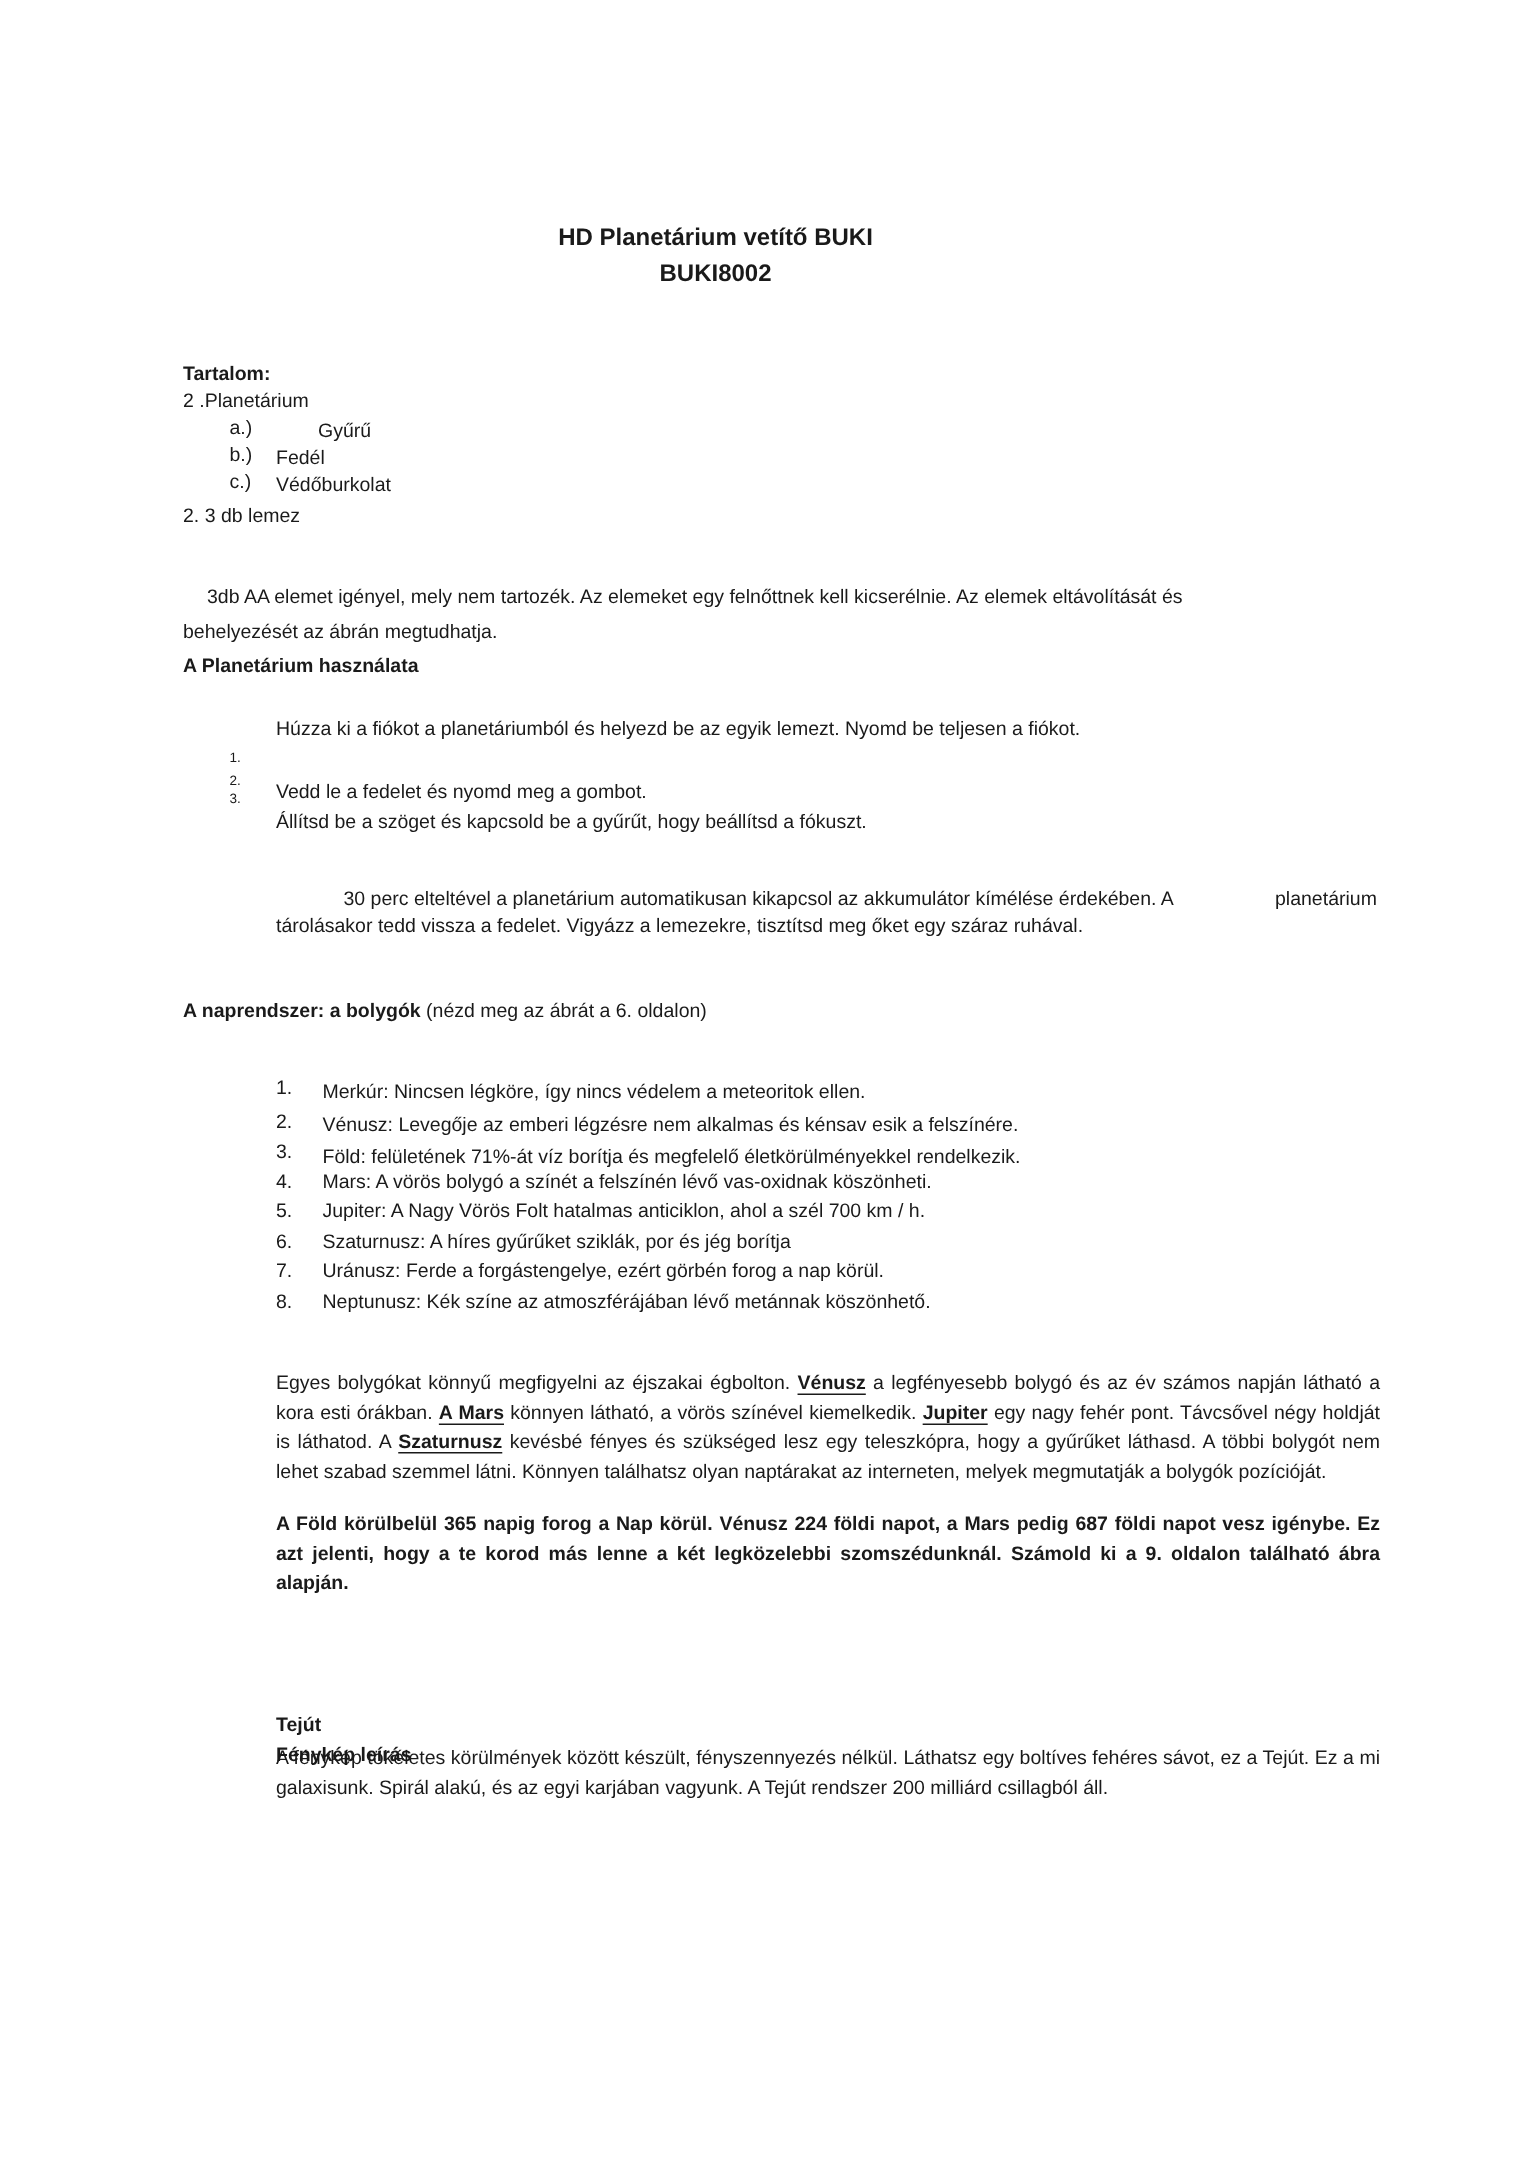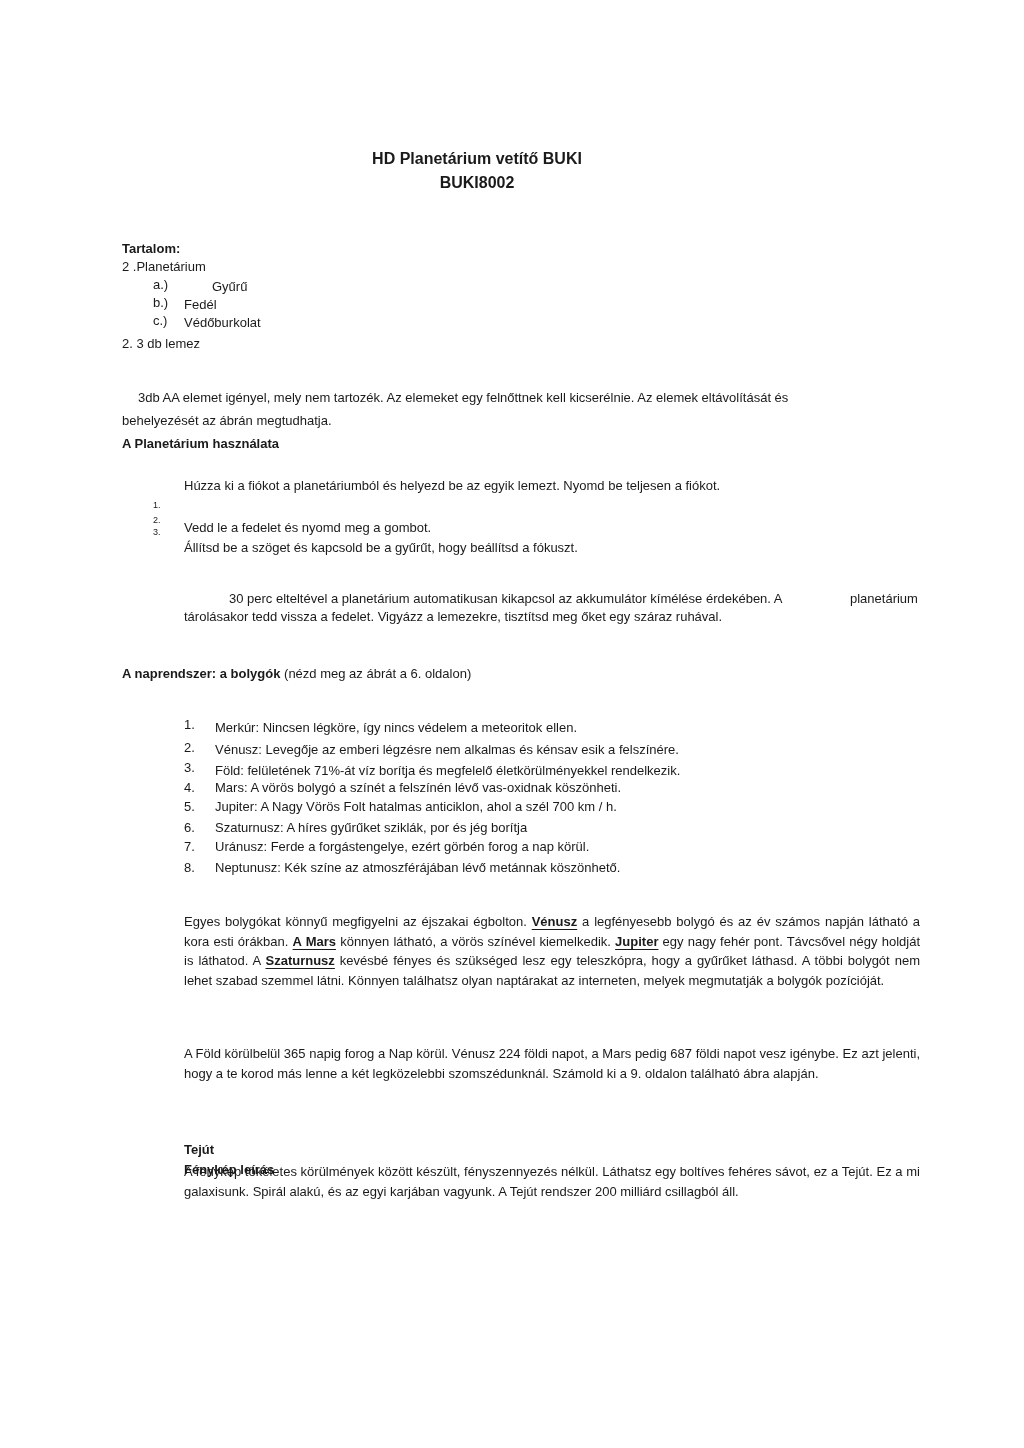--- a/index.html
+++ b/index.html
@@ -57,18 +57,18 @@
   <div class="abs" style="left:215px;top:799px;">Jupiter: A Nagy Vörös Folt hatalmas anticiklon, ahol a szél 700 km / h.</div>
   <div class="abs" style="left:184px;top:820px;">6.</div>
   <div class="abs" style="left:215px;top:820px;">Szaturnusz: A híres gyűrűket sziklák, por és jég borítja</div>
   <div class="abs" style="left:184px;top:839px;">7.</div>
   <div class="abs" style="left:215px;top:839px;">Uránusz: Ferde a forgástengelye, ezért görbén forog a nap körül.</div>
   <div class="abs" style="left:184px;top:860px;">8.</div>
   <div class="abs" style="left:215px;top:860px;">Neptunusz: Kék színe az atmoszférájában lévő metánnak köszönhető.</div>
 
   <div class="just" style="top:912px;"><span>Egyes bolygókat könnyű megfigyelni az éjszakai égbolton. </span><span class="b ul">Vénusz</span><span> a legfényesebb bolygó és az év számos napján látható a kora esti órákban. </span><span class="b ul">A Mars</span><span> könnyen látható, a vörös színével kiemelkedik. </span><span class="b ul">Jupiter</span><span> egy nagy fehér pont. Távcsővel négy holdját is láthatod. A </span><span class="b ul">Szaturnusz</span><span> kevésbé fényes és szükséged lesz egy teleszkópra, hogy a gyűrűket láthasd. A többi bolygót nem lehet szabad szemmel látni. Könnyen találhatsz olyan naptárakat az interneten, melyek megmutatják a bolygók pozícióját.</span></div>
 
-  <div class="just" style="top:1044px;">A Föld körülbelül 365 napig forog a Nap körül. Vénusz 224 földi napot, a Mars pedig 687 földi napot vesz igénybe. Ez azt jelenti, hogy a te korod más lenne a két legközelebbi szomszédunknál. Számold ki a 9. oldalon található ábra alapján.</div>
+  <div class="just" style="top:1006px;font-weight:bold;">A Föld körülbelül 365 napig forog a Nap körül. Vénusz 224 földi napot, a Mars pedig 687 földi napot vesz igénybe. Ez azt jelenti, hogy a te korod más lenne a két legközelebbi szomszédunknál. Számold ki a 9. oldalon található ábra alapján.</div>
 
   <div class="abs b" style="left:184px;top:1142px;">Tejút</div>
   <div class="abs b" style="left:184px;top:1162px;">Fénykép leírás</div>
   <div class="just" style="top:1162px;">A fénykép tökéletes körülmények között készült, fényszennyezés nélkül. Láthatsz egy boltíves fehéres sávot, ez a Tejút. Ez a mi galaxisunk. Spirál alakú, és az egyi karjában vagyunk. A Tejút rendszer 200 milliárd csillagból áll.</div>
 </div>
 
 </body></html>

